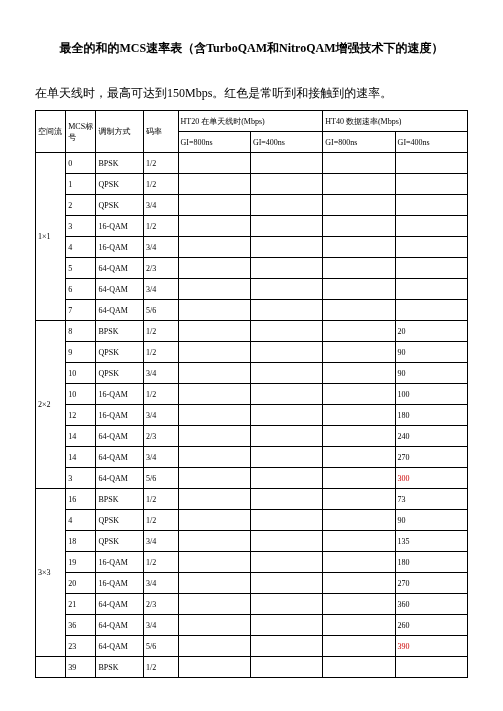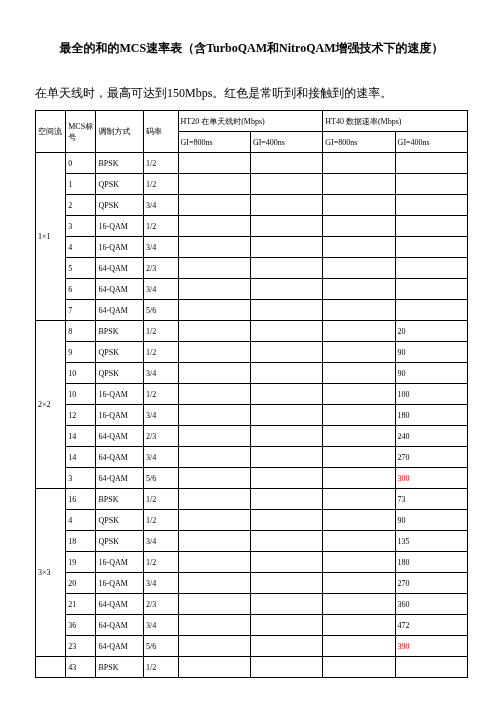--- a/index.html
+++ b/index.html
@@ -250,34 +250,34 @@
         <td></td>
         <td>360</td>
       </tr>
       <tr>
         <td>36</td>
         <td>64-QAM</td>
         <td>3/4</td>
         <td></td>
         <td></td>
         <td></td>
-        <td>472</td>
+        <td>260</td>
       </tr>
       <tr>
         <td>23</td>
         <td>64-QAM</td>
         <td>5/6</td>
         <td></td>
         <td></td>
         <td></td>
         <td class="red">390</td>
       </tr>
       <tr>
         <td rowspan="1"></td>
-        <td>43</td>
+        <td>39</td>
         <td>BPSK</td>
         <td>1/2</td>
         <td></td>
         <td></td>
         <td></td>
         <td></td>
       </tr>
     </tbody>
 </table>
 

